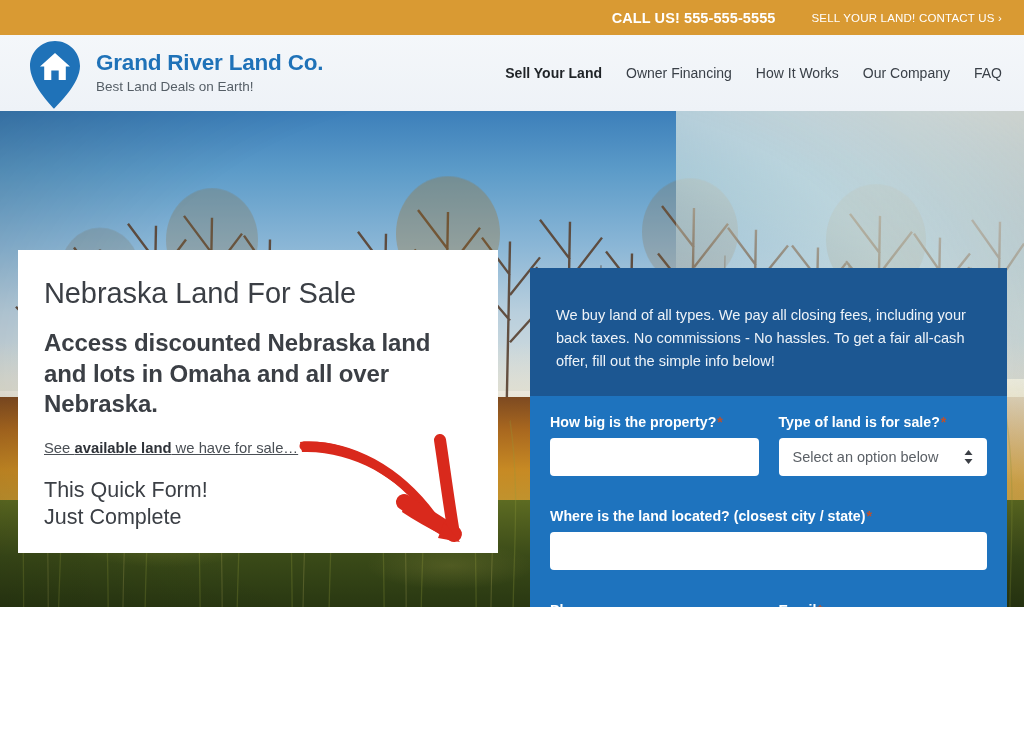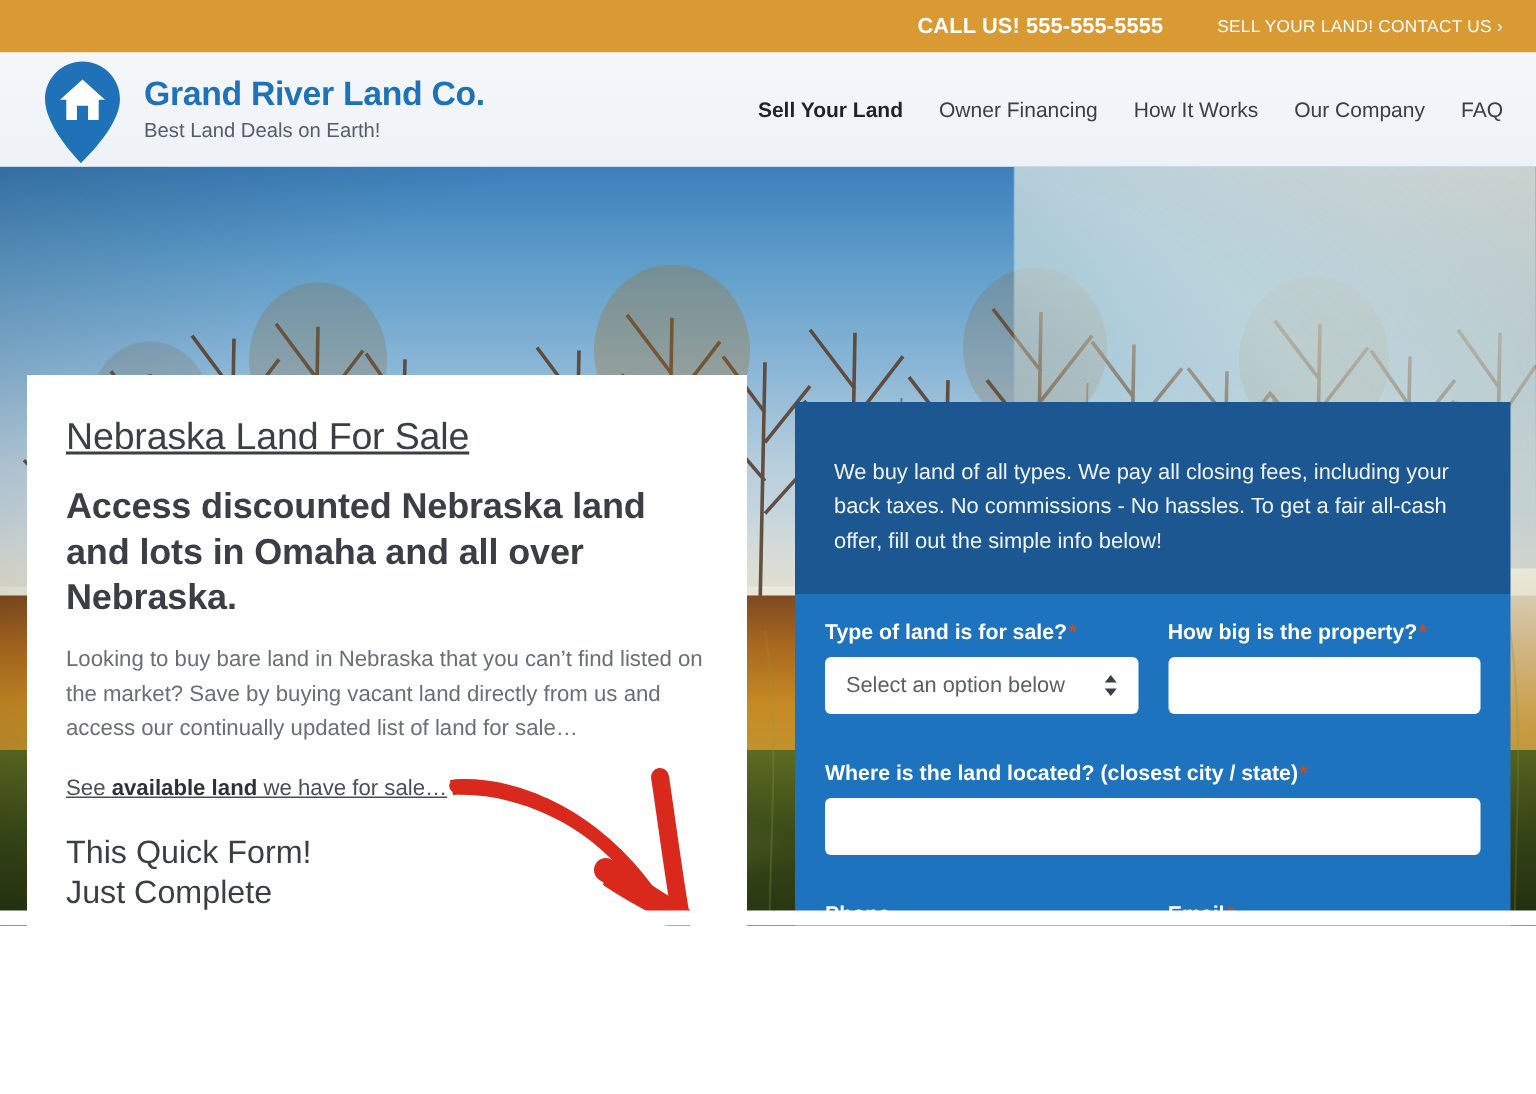--- a/index.html
+++ b/index.html
@@ -100,23 +100,22 @@
     position:absolute; inset:0;
     background:radial-gradient(ellipse at 50% 42%, rgba(0,0,0,0) 55%, rgba(0,0,0,.18) 100%);
   }
 
   
   .infocard {
     position:absolute; left:18px; top:139px; width:480px;
     background:#ffffff; padding:26px 26px 22px 26px;
   }
   .info-h1 {
-    font-size:25px; color:#3b3f45; font-weight:normal; line-height:1.2;
+    font-size:29px; color:#3b3f45; font-weight:normal; line-height:1.2;
     letter-spacing:-.1px;
-    text-decoration:underline;
   }
   .info-h2 {
     margin-top:17px; font-size:24px; color:#3b3f45; font-weight:bold;
     line-height:1.28; letter-spacing:-.1px;
   }
   .info-p {
     margin-top:14px; font-size:14.8px; color:#6a6f75; line-height:1.55;
   }
   .info-link-wrap { margin-top:19px; }
   .info-link {
@@ -263,21 +262,20 @@
           </g>
         </svg>
       </div>
       <div class="grass-dapple"></div>
       <div class="vignette"></div>
     </div>
 
     <div class="infocard">
       <h1 class="info-h1">Nebraska Land For Sale</h1>
       <h2 class="info-h2">Access discounted Nebraska land and lots in Omaha and all over Nebraska.</h2>
-      <p class="info-p">Looking to buy bare land in Nebraska that you can’t find listed on the market? Save by buying vacant land directly from us and access our continually updated list of land for sale…</p>
       <div class="info-link-wrap">
         <span class="info-link"><span>See </span><b>available land</b><span> we have for sale…</span></span>
       </div>
       <div class="info-cta">
         <div>This Quick Form!</div>
         <div>Just Complete</div>
       </div>
       <div class="arrow">
         <svg width="200" height="125" viewBox="0 0 200 125">
           <path d="M6 20 C52 16 106 44 140 92 L152 110 L136 96 C104 54 56 28 8 30 Z" fill="#d9291c"></path>
@@ -290,38 +288,38 @@
       </div>
     </div>
 
     <div class="formpanel">
       <div class="form-head">
         <div class="form-sub">We buy land of all types. We pay all closing fees, including your back taxes. No commissions - No hassles. To get a fair all-cash offer, fill out the simple info below!</div>
       </div>
       <div class="form-body">
 
         <div class="frow">
+          <div class="fgroup">
+            <label class="flabel"><span>How big is the property?</span><span class="req">*</span></label>
+            <input class="finput" type="text" placeholder="" style="">
+          </div>
           <div class="fgroup">
             <label class="flabel"><span>Type of land is for sale?</span><span class="req">*</span></label>
             <div class="selwrap">
               <select class="fselect">
                 <option>Select an option below</option>
               </select>
               <span class="selarrow">
                 <svg width="9" height="14" viewBox="0 0 9 14">
                     <path d="M4.5 0 L8.5 5 H0.5 Z" fill="#3b3f45"></path>
                     <path d="M4.5 14 L0.5 9 H8.5 Z" fill="#3b3f45"></path>
                   </svg>
               </span>
             </div>
           </div>
-          <div class="fgroup">
-            <label class="flabel"><span>How big is the property?</span><span class="req">*</span></label>
-            <input class="finput" type="text" placeholder="" style="">
-          </div>
         </div>
 
         <div class="frow mt16">
           <div class="fgroup full">
             <label class="flabel"><span>Where is the land located? (closest city / state)</span><span class="req">*</span></label>
             <input class="finput" type="text" placeholder="" style="">
           </div>
         </div>
 
         <div class="frow mt16">

